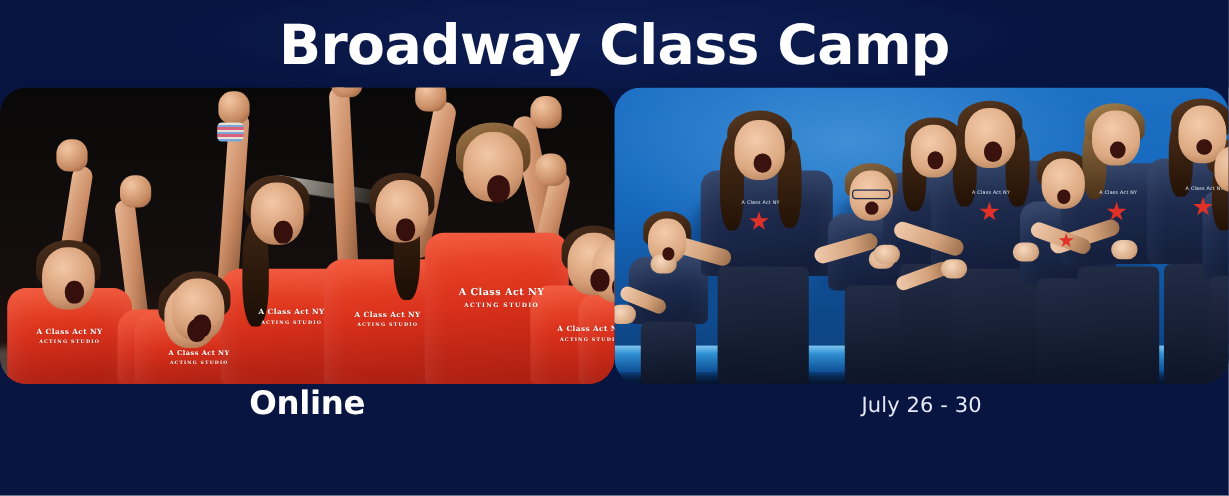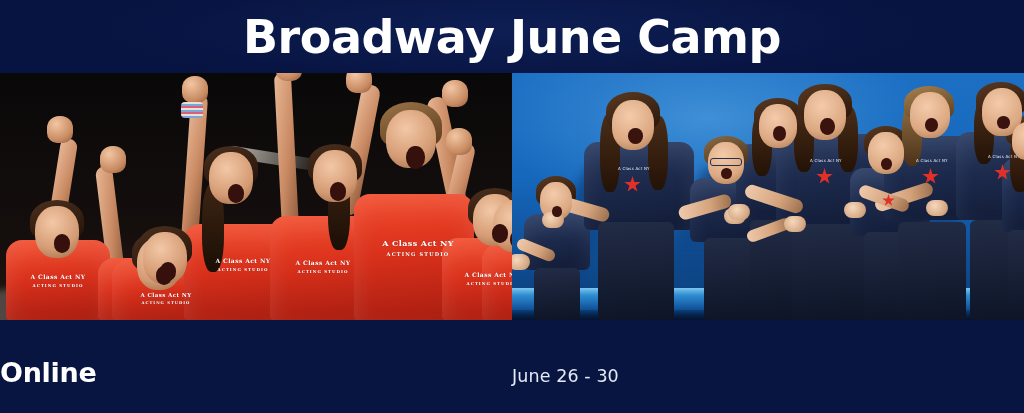--- a/index.html
+++ b/index.html
@@ -36,21 +36,21 @@
     font-family:"DejaVu Sans", sans-serif;
     white-space:nowrap;
   }
 
   
   #photo-strip{
     position:absolute; left:0; top:73px; width:1024px; height:247px;
     display:flex;
   }
   .photo{
-    position:relative; width:512px; height:247px; overflow:hidden;
+    position:relative; width:512px; height:247px; overflow:hidden;border-radius:22px;
   }
 
   
   #photo-online{
     background:
       radial-gradient(ellipse 50% 45% at 22% 95%, rgba(60,30,25,.55), rgba(0,0,0,0) 70%),
       linear-gradient(180deg,#090808 0%,#110d0c 45%,#1a100e 100%);
   }
   .l-floorglow{
     position:absolute; left:-4%; bottom:-2%; width:40%; height:18%;
@@ -179,42 +179,42 @@
     z-index:3; white-space:nowrap; font-family:"DejaVu Sans", sans-serif;
   }
 
   
   #captions{
     position:absolute; left:0; top:320px; width:1024px; height:93px;
     display:flex;
   }
   .caption{
     width:512px; height:93px;
-    display:flex; flex-direction:row; align-items:center; justify-content:flex-start;
-    padding-top:13px;
+    display:flex; flex-direction:column; align-items:center; justify-content:flex-start;
+    padding-top:1px;
   }
   .caption-title{
     color:#ffffff; font-size:27px; font-weight:700;
     font-family:"DejaVu Sans", sans-serif;
     letter-spacing:-0.3px; line-height:1.15;
   }
   .caption-dates{
     margin-top:7px;
     color:#e4e9f5; font-size:17.5px; font-weight:400;
     font-family:"DejaVu Sans", sans-serif;
     letter-spacing:.1px; line-height:1.2;
   }
 </style>
 </head>
 <body>
 
 <div id="banner">
 
   <div id="title-bar">
-    <h1 id="page-title">Broadway June Camp</h1>
+    <h1 id="page-title">Broadway Class Camp</h1>
   </div>
 
   <div id="photo-strip">
 
     <div class="photo" id="photo-online" aria-label="Group of children in red A Class Act NY acting studio t-shirts on a dark stage with fists raised, singing">
       <div class="l-floorglow"></div>
       <div class="l-mic"></div>
 
       <div class="kid" style="left:6px;width:110px;height:190px;">
         <div class="arm" style="height:120px;left:46px;top:8px;transform:rotate(9deg);"></div>
@@ -426,17 +426,17 @@
 
       <div class="r-floor"></div>
     </div>
   </div>
 
   <div id="captions">
     <div class="caption">
       <div class="caption-title">Online</div>
     </div>
     <div class="caption">
-      <div class="caption-dates">June 26 - 30</div>
+      <div class="caption-dates">July 26 - 30</div>
     </div>
   </div>
 
 </div>
 
 </body></html>

